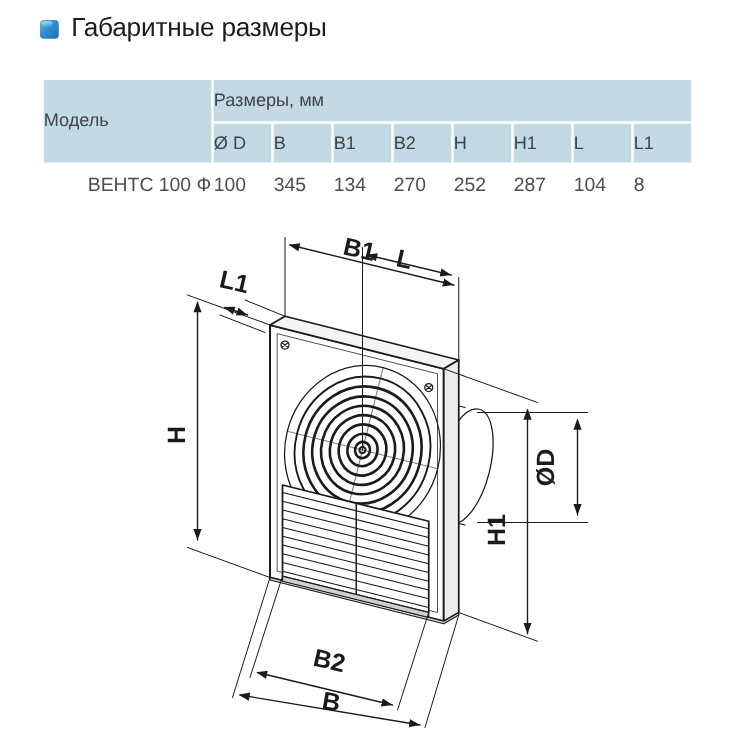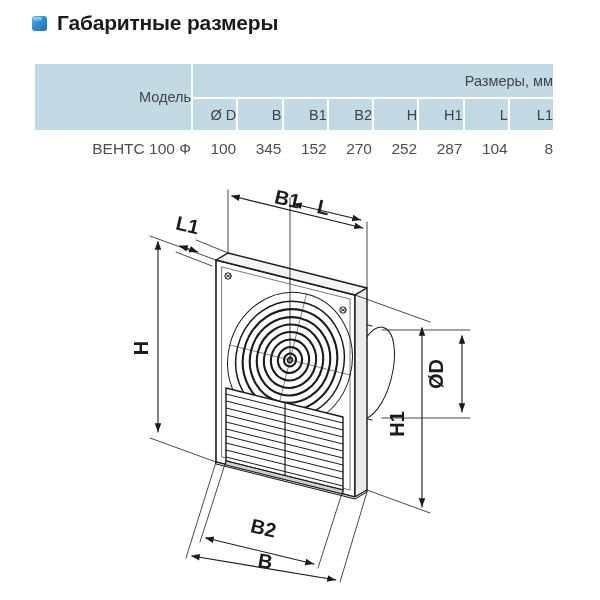--- a/index.html
+++ b/index.html
@@ -25,46 +25,46 @@
     position: relative;
   }
   .heading-icon::after{
     content:"";
     position:absolute; left:1px; top:1px; right:5px; height:5px;
     border-radius:2px 2px 4px 4px;
     background:linear-gradient(180deg,rgba(255,255,255,.55),rgba(255,255,255,0));
   }
   .heading-text {
     font-size: 21px;
-    font-weight: bold;
+    font-weight: normal;
     color: #1b1b1b;
     letter-spacing: -0.2px;
     white-space: nowrap;
   }
 
   
   .dim-table {
     position: absolute;
     left: 33px; top: 62px;
     width: 522px;
     border-collapse: separate;
     border-spacing: 2px;
     table-layout: fixed;
   }
   .dim-table th, .dim-table td {
     background: #c3dae5;
     color: #3f4447;
     font-size: 14.5px;
     font-weight: normal;
-    text-align: right;
+    text-align: left;
     vertical-align: middle;
     padding: 0;
     height: 31px;
   }
-  .dim-table .model-head { width: 156px; height: 64px; margin-top: 32px; }
+  .dim-table .model-head { width: 134px; height: 64px; margin-top: 32px; }
   .dim-table .group-head { height: 33px; }
   .dim-table tbody td {
     background: #ffffff;
     color: #4a4f52;
     font-size: 15.5px;
     height: 34px;
   }
   .dim-table tbody td.model-cell { text-align: right; padding-left: 9px; }
 
   
@@ -106,21 +106,21 @@
         <th>H1</th>
         <th>L</th>
         <th>L1</th>
       </tr>
     </thead>
     <tbody>
       <tr>
         <td class="model-cell">ВЕНТС 100 Ф</td>
         <td>100</td>
         <td>345</td>
-        <td>152</td>
+        <td>134</td>
         <td>270</td>
         <td>252</td>
         <td>287</td>
         <td>104</td>
         <td>8</td>
       </tr>
     </tbody>
   </table>
 
   <div class="drawing">

